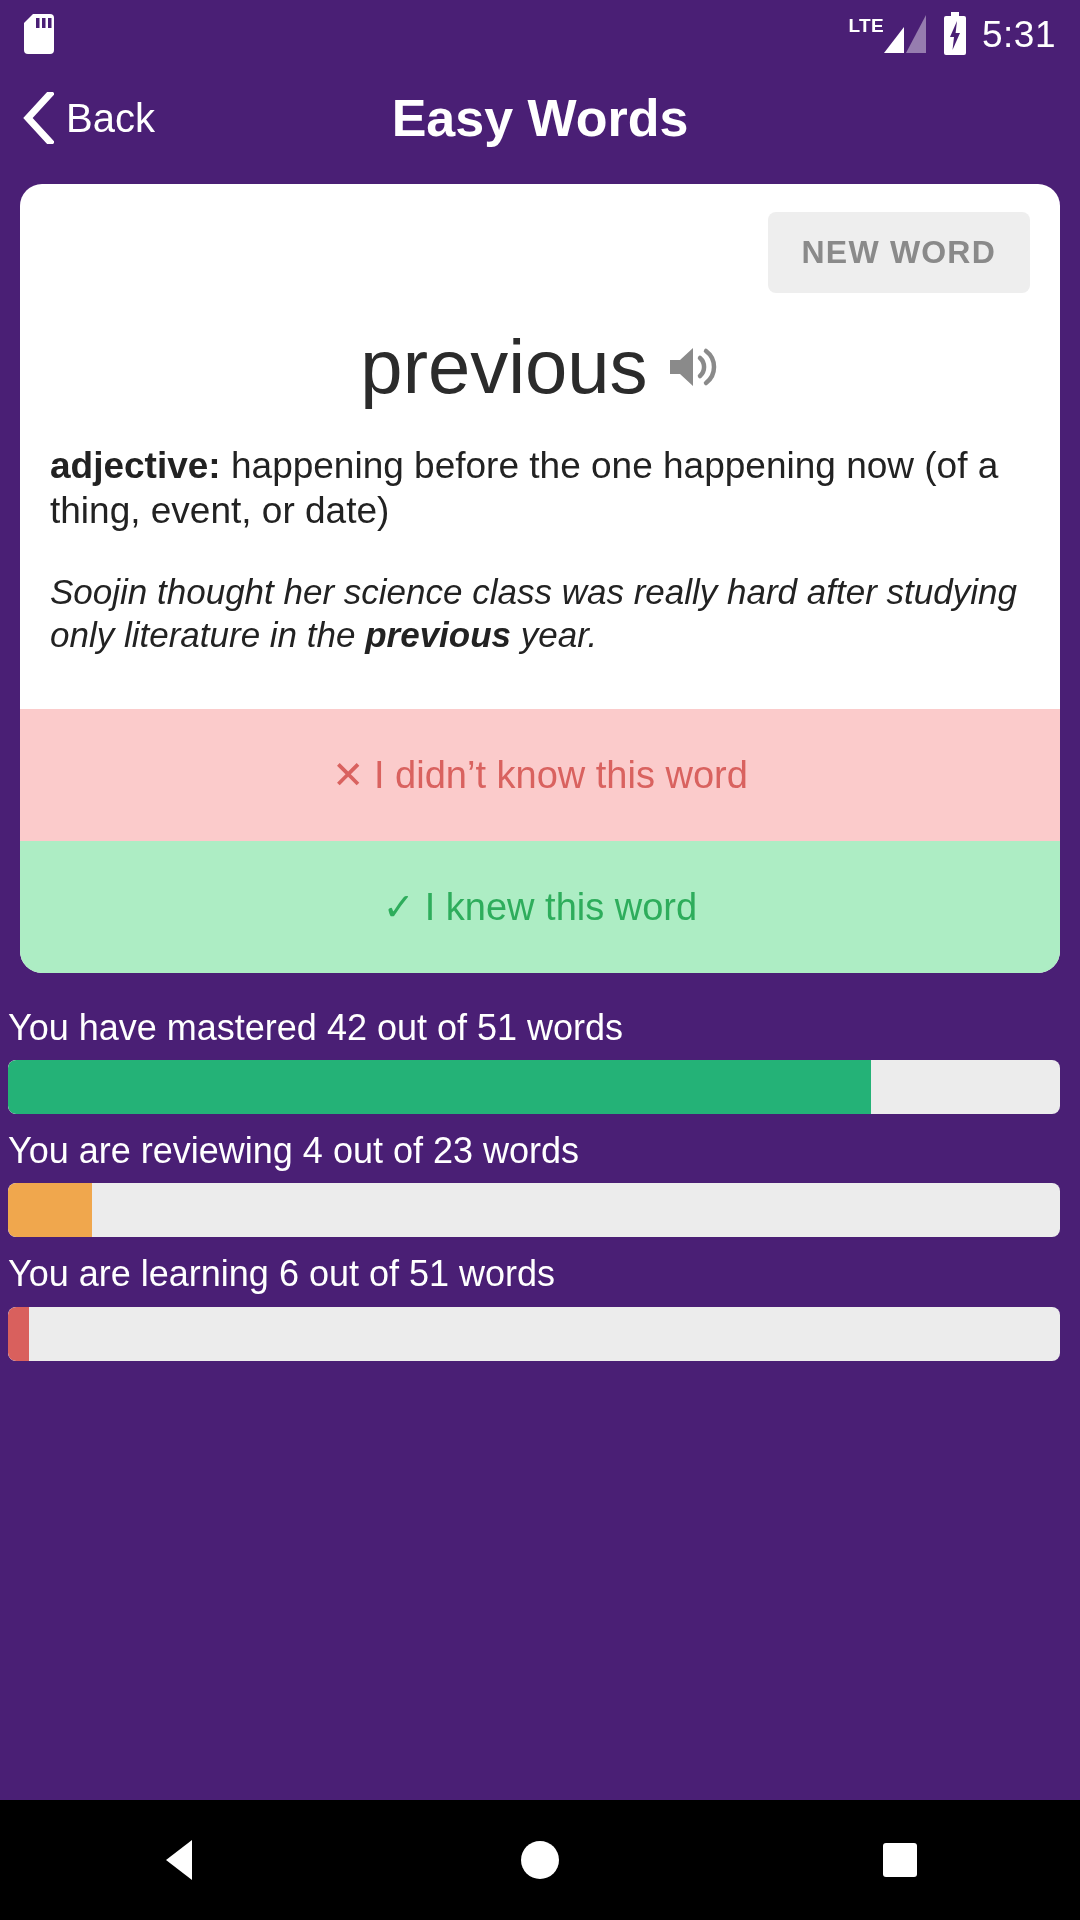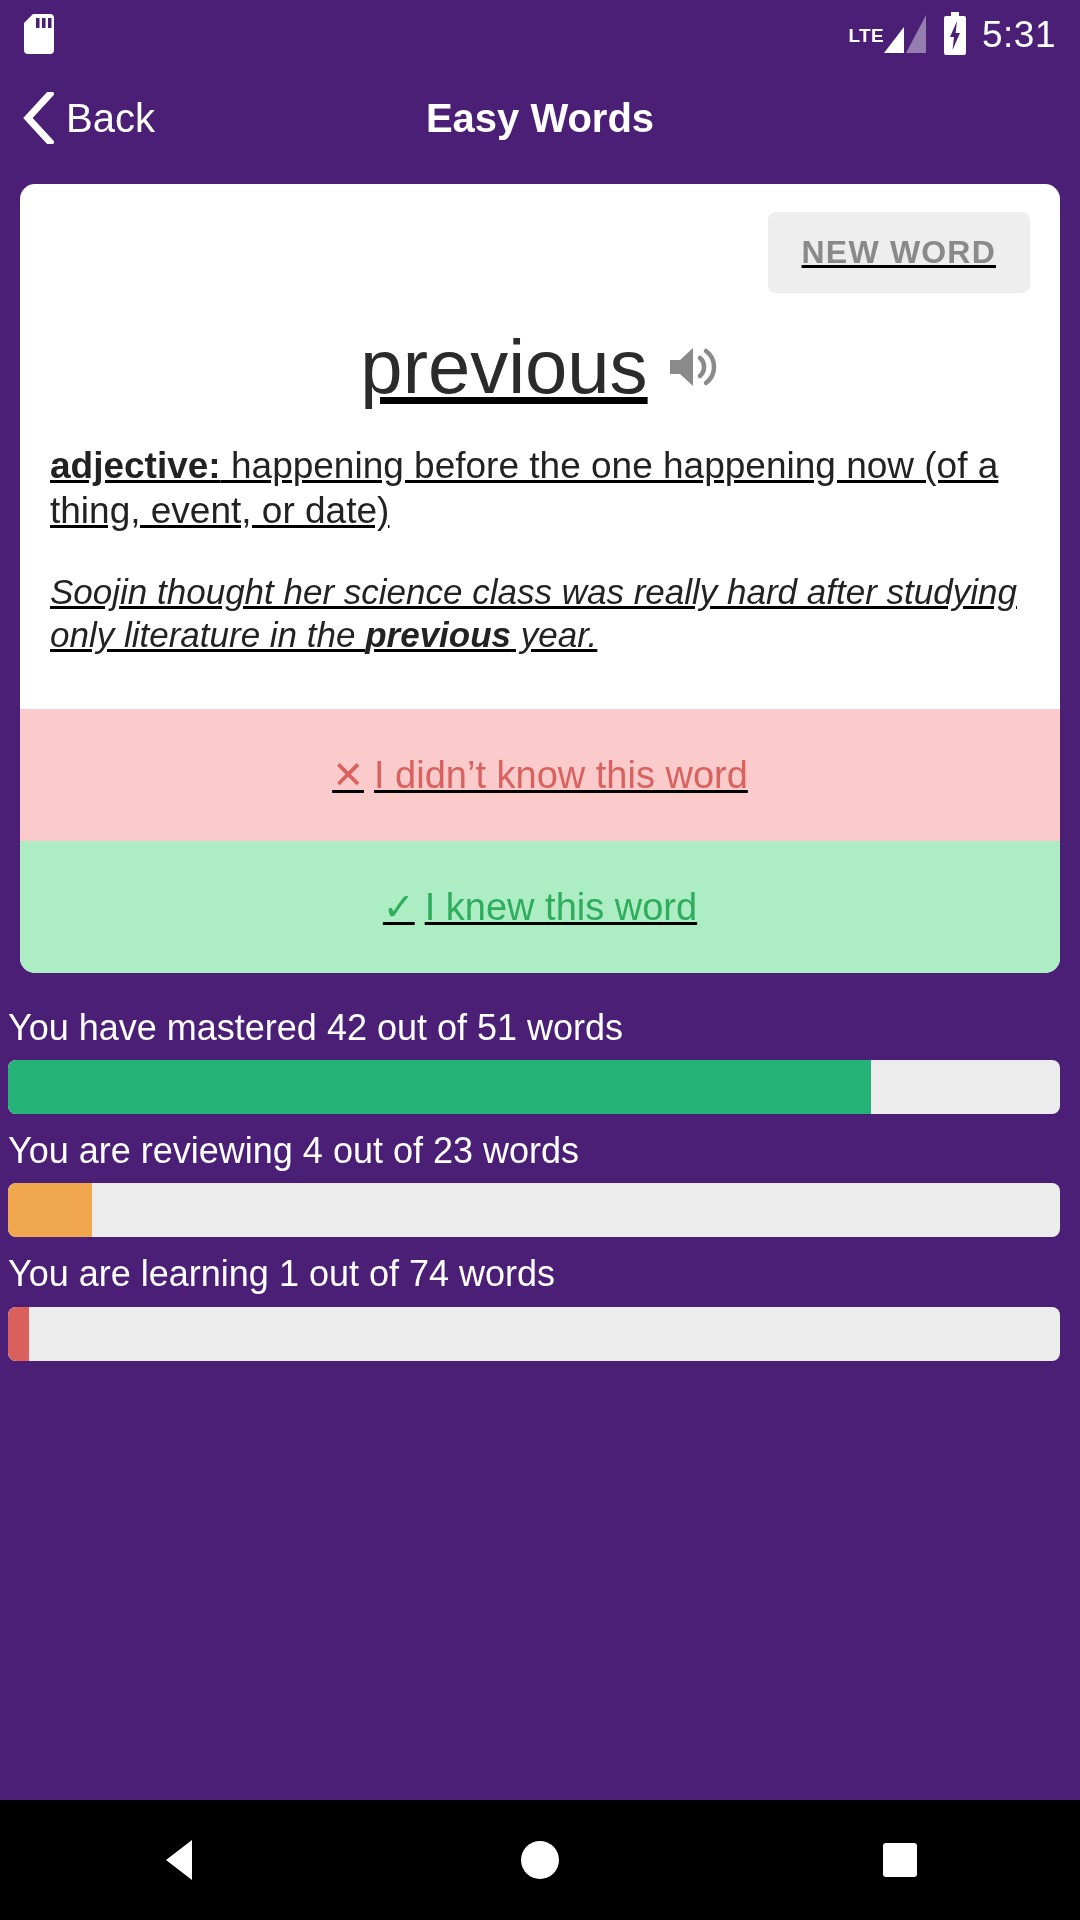--- a/index.html
+++ b/index.html
@@ -22,21 +22,21 @@
     display:flex; align-items:center;
     padding:0 24px;
     color:#fff;
   }
   .sb-left{ display:flex; align-items:center; gap:12px; }
   .sb-right{ margin-left:auto; display:flex; align-items:center; gap:14px; }
   .sd-icon svg{ display:block; }
   .signal-wrap{ display:flex; align-items:flex-end; position:relative; }
   .lte-label{
     font-size:19px; font-weight:bold; letter-spacing:.3px;
-    line-height:1; margin-bottom:10px; margin-right:-2px;
+    line-height:1; margin-bottom:20px; margin-right:-2px;
   }
   .battery svg{ display:block; }
   .clock{
     font-size:37px; font-weight:400; line-height:1;
     letter-spacing:.5px;
   }
 
   
   .header{
     height:100px; flex:0 0 100px;
@@ -46,32 +46,31 @@
   .back-btn{
     display:flex; align-items:center; gap:12px;
     padding:0 20px 0 22px; height:100%;
     color:#fff;
   }
   .chev svg{ display:block; }
   .back-label{ font-size:40px; font-weight:400; }
   .page-title{
     position:absolute; left:0; right:0; top:0; bottom:0;
     display:flex; align-items:center; justify-content:center;
-    font-size:40px; font-weight:bold; color:#fff;
+    font-size:52px; font-weight:bold; color:#fff;
     pointer-events:none;
   }
 
   
   .card{
     margin:16px 20px 0 20px;
     background:#fff;
-    border-radius:15px;
+    border-radius:22px;
     overflow:hidden;
     flex:0 0 auto;
-    text-decoration:underline;
   }
   .card-body{ padding:28px 30px 18px 30px; }
   .newword-row{ display:flex; justify-content:flex-end; }
   .newword-btn{
     background:#eeeeee;
     color:#8a8a8a;
     border:none;
     border-radius:8px;
     font-family:"Liberation Sans", sans-serif;
     font-size:32px; font-weight:bold;
@@ -239,21 +238,21 @@
     </div>
 
     <div class="stat">
       <div class="stat-label">You are reviewing 4 out of 23 words</div>
       <div class="bar-track">
         <div class="bar-fill" id="fill-1" style="width: 8%; background: rgb(240, 167, 77);"></div>
       </div>
     </div>
 
     <div class="stat">
-      <div class="stat-label">You are learning 1 out of 74 words</div>
+      <div class="stat-label">You are learning 6 out of 51 words</div>
       <div class="bar-track">
         <div class="bar-fill" id="fill-2" style="width: 2%; background: rgb(217, 96, 93);"></div>
       </div>
     </div>
 
   </div>
 
   <div class="filler"></div>
 
   <div class="navbar">

